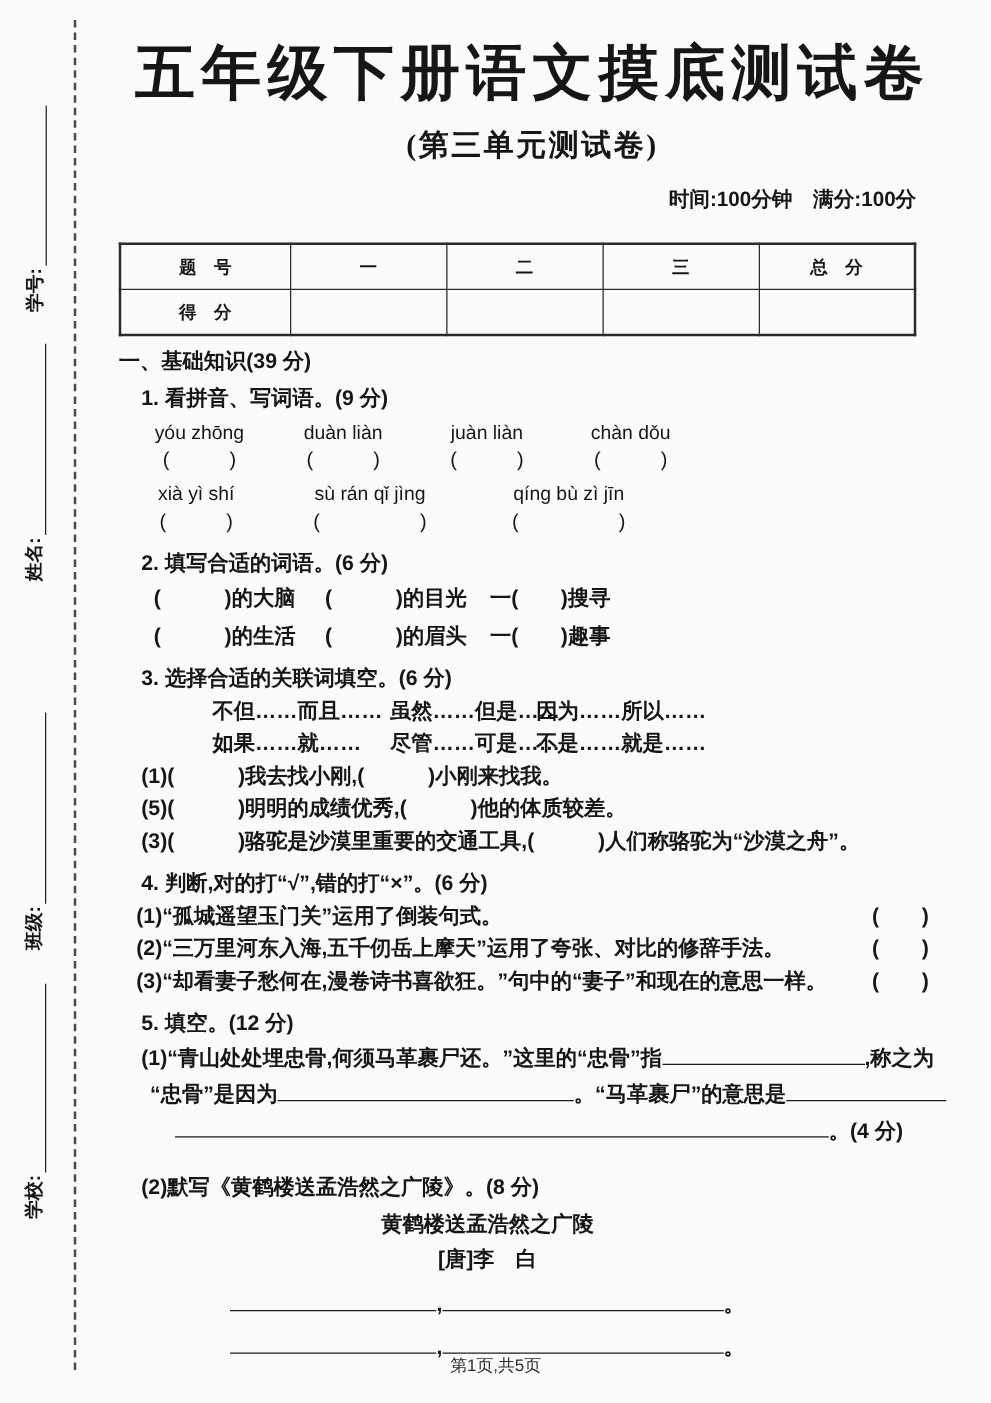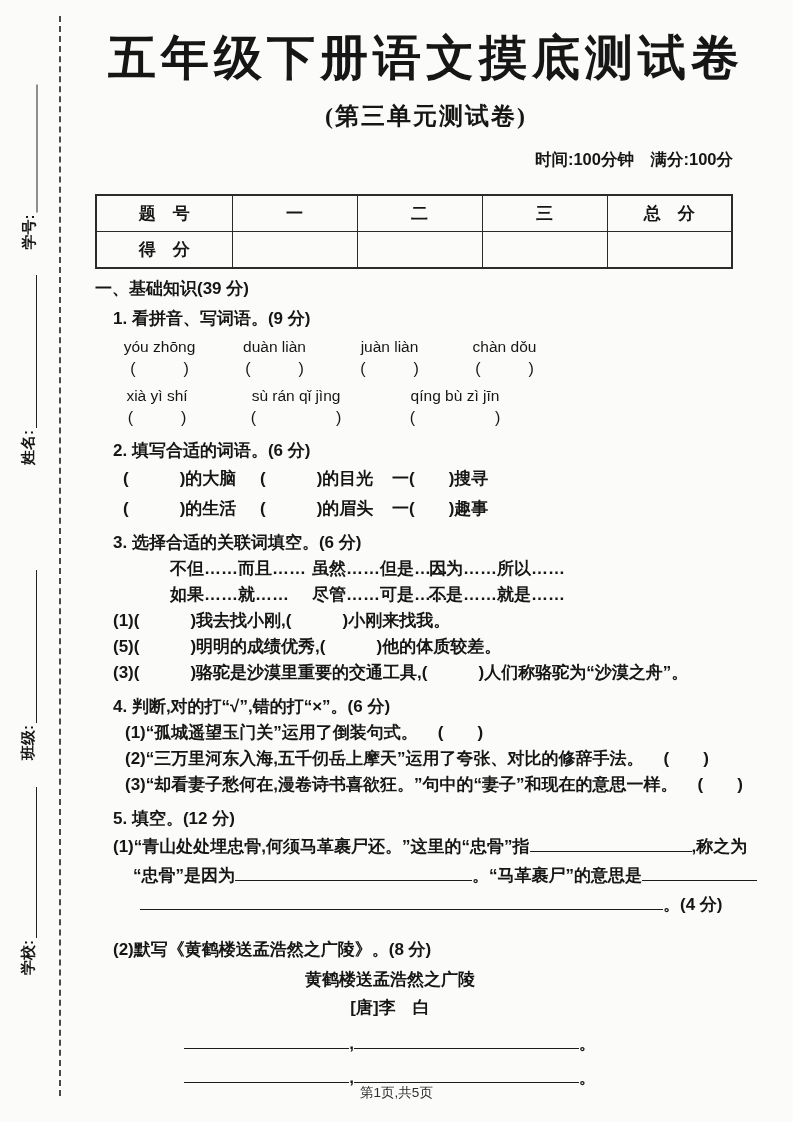--- a/index.html
+++ b/index.html
@@ -22,21 +22,21 @@
     font-family:"Liberation Serif","DejaVu Serif",serif;
     font-size:48px; font-weight:700; letter-spacing:5px; white-space:nowrap;}
   .subtitle{position:absolute; left:95px; width:662px; top:100px; text-align:center;
     font-family:"Liberation Serif","DejaVu Serif",serif;
     font-size:24px; font-weight:700; letter-spacing:2px;}
   .meta{position:absolute; top:149px; right:60px; font-size:16.5px; font-weight:700;}
   
   table.score{position:absolute; left:95px; top:194px; border-collapse:collapse;
     table-layout:fixed; width:636px;}
   table.score td{border:1.6px solid #2b2b2b; height:35px; text-align:center;
-    font-size:17px; font-weight:700; padding:0;}
+    font-size:14px; font-weight:700; padding:0;}
   table.score{border:2.4px solid #2b2b2b;}
   
   .content{position:absolute; left:95px; top:276px; width:662px;
     font-size:17px; font-weight:700; line-height:26px;}
   .sec{font-weight:700;}
   .qtitle{margin:4px 0 0 18px;}
   
   .pyrow{display:flex; padding-left:12px; margin-top:5px; font-weight:400;}
   .pyrow .pyitem{width:105px; margin-right:10px; text-align:center;}
   .pyrow.r2 .pyitem:nth-child(1){width:100px; margin-right:14px;}
@@ -47,21 +47,21 @@
   
   .q2row{display:flex; padding-left:28px; line-height:30px; white-space:pre;}
   .q2row span:nth-child(1){width:137px;}
   .q2row span:nth-child(2){width:132px;}
   
   .bankrow{display:flex; padding-left:75px; white-space:pre;}
   .bankrow span:nth-child(1){width:142px;}
   .bankrow span:nth-child(2){width:117px;}
   .qitem{margin-left:18px; white-space:pre;}
   
-  .jrow{display:flex; margin-left:30px; padding-right:14px;gap:20px;}
+  .jrow{display:flex; justify-content:space-between; margin-left:14px; padding-right:14px;gap:20px;}
   .jrow .jblank{white-space:pre;}
   
   .fline{margin-left:18px; line-height:29px; white-space:nowrap;}
   .fline.flex{display:flex; align-items:baseline;}
   .u{display:inline-block; border-bottom:1.7px solid #1c1c1c; height:13px;
      vertical-align:baseline;}
   .u.grow{flex:1;}
   
   .poemwrap{width:590px; text-align:center;}
   .poem-title{margin-top:4px; font-weight:700;}
@@ -200,21 +200,21 @@
     </div>
     <div class="jrow">
       <span>(3)“却看妻子愁何在,漫卷诗书喜欲狂。”句中的“妻子”和现在的意思一样。</span>
       <span class="jblank">(　　)</span>
     </div>
 
     <div class="qtitle" style="margin-top:8px;">5. 填空。(12 分)</div>
     <div class="fline">
       <span>(1)“青山处处埋忠骨,何须马革裹尸还。”这里的“忠骨”指</span><span class="u" style="width:162px;"></span><span>,称之为</span>
     </div>
-    <div class="fline flex" style="margin-left:38px;">
+    <div class="fline flex" style="margin-left:25px;">
       <span>“忠骨”是因为</span>
         <span class="u" style="width:237px;"></span>
         <span>。“马革裹尸”的意思是</span>
         <span class="u grow"></span>
     </div>
     <div class="fline" style="margin-left:45px;">
       <span class="u" style="width:523px;"></span><span>。(4 分)</span>
     </div>
 
     <div class="qitem" style="margin-top:18px;">(2)默写《黄鹤楼送孟浩然之广陵》。(8 分)</div>

